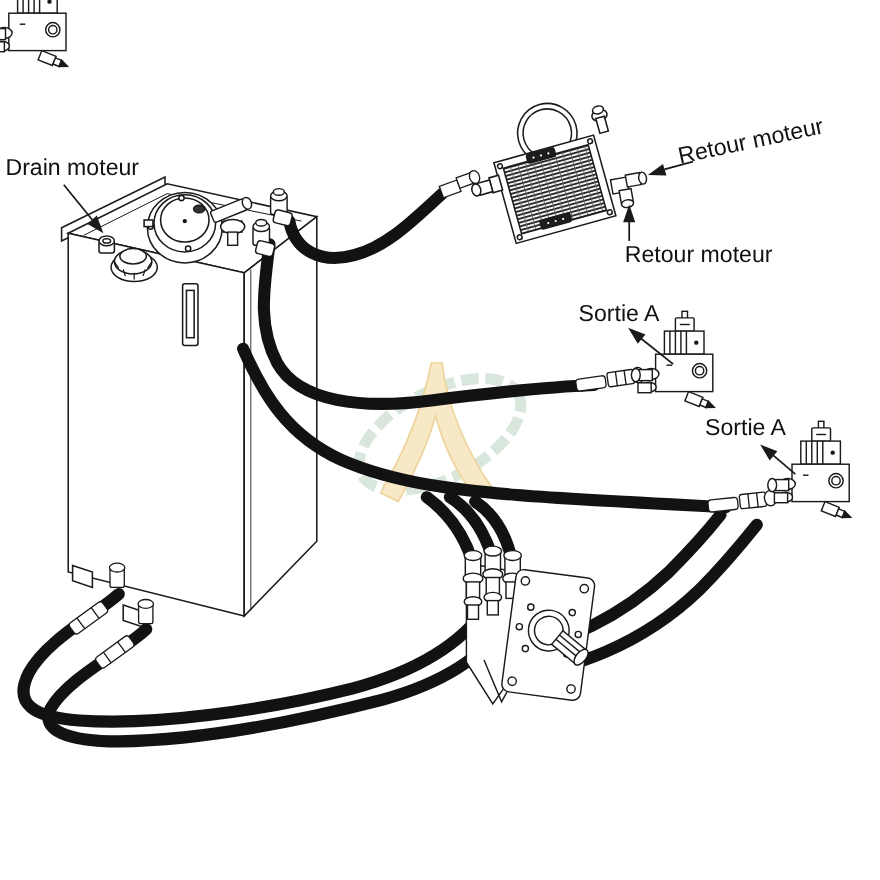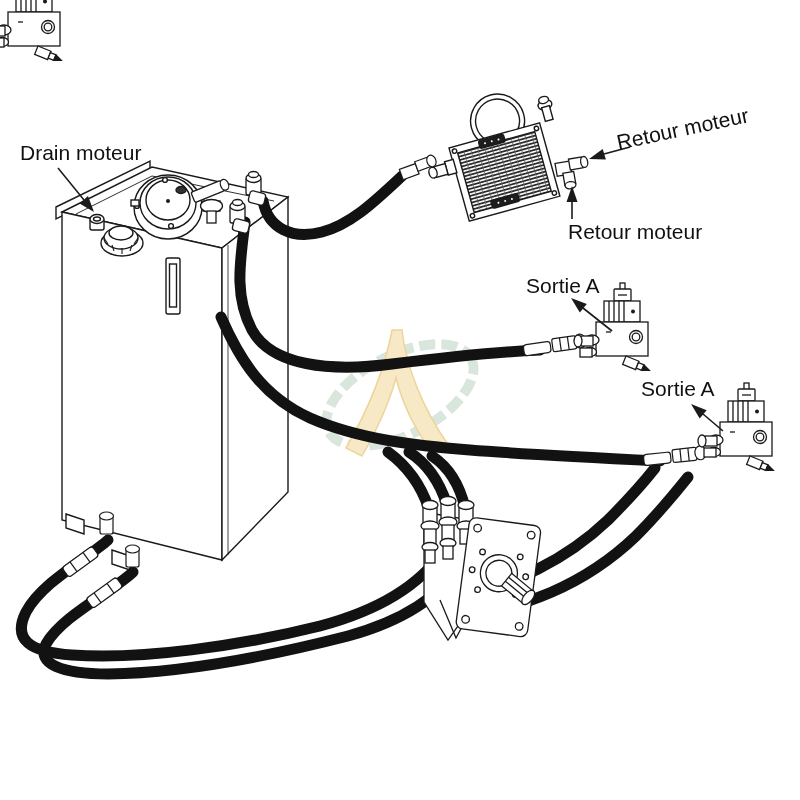--- a/index.html
+++ b/index.html
@@ -1,21 +1,21 @@
 <!DOCTYPE html>
 <html><head>
 <meta charset="utf-8">
 <style>
   html,body{margin:0;padding:0;background:#fff;}
   .stage{position:relative;width:800px;height:800px;background:#fff;overflow:hidden;
          font-family:"Liberation Sans", sans-serif;}
   .stage svg{position:absolute;left:0;top:0;}
   .diagram-label{position:absolute;font-size:21px;color:#111;white-space:nowrap;
                  font-family:"Liberation Sans", sans-serif;line-height:24px;}
-  .lbl-drain{left:20px;top:141px;}
+  .lbl-drain{left:5px;top:141px;}
   .lbl-retour-top{left:617px;top:131px;transform:rotate(-12deg);transform-origin:0 50%;}
   .lbl-retour-bottom{left:568px;top:220px;}
   .lbl-sortie-upper{left:526px;top:274px;}
   .lbl-sortie-lower{left:641px;top:377px;}
 </style>
 </head>
 <body>
 
 <div class="stage">
 

